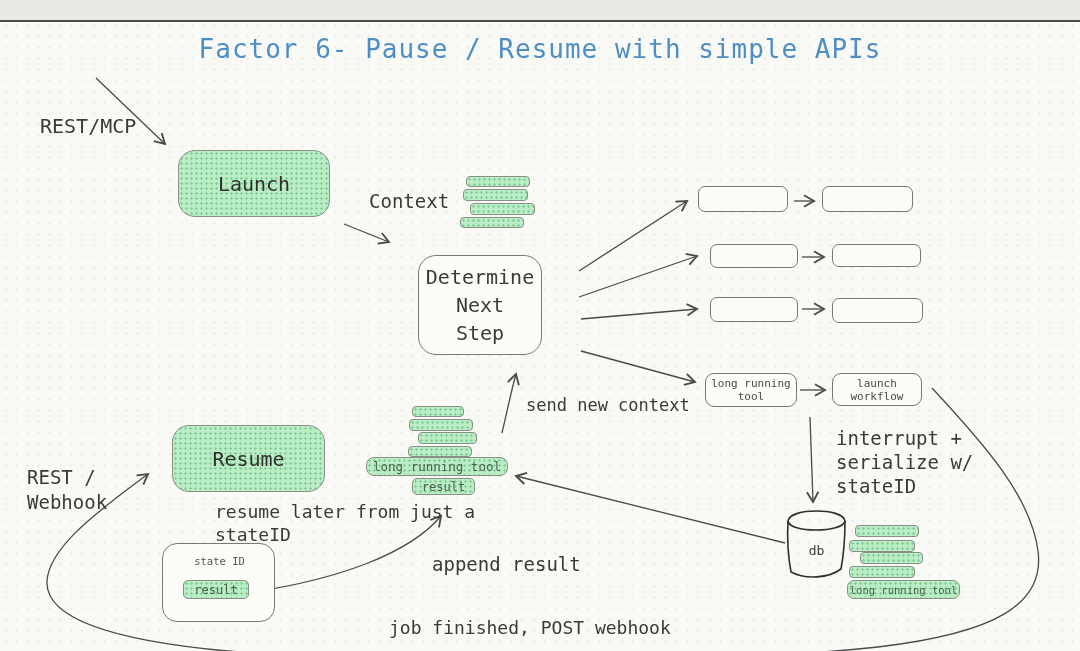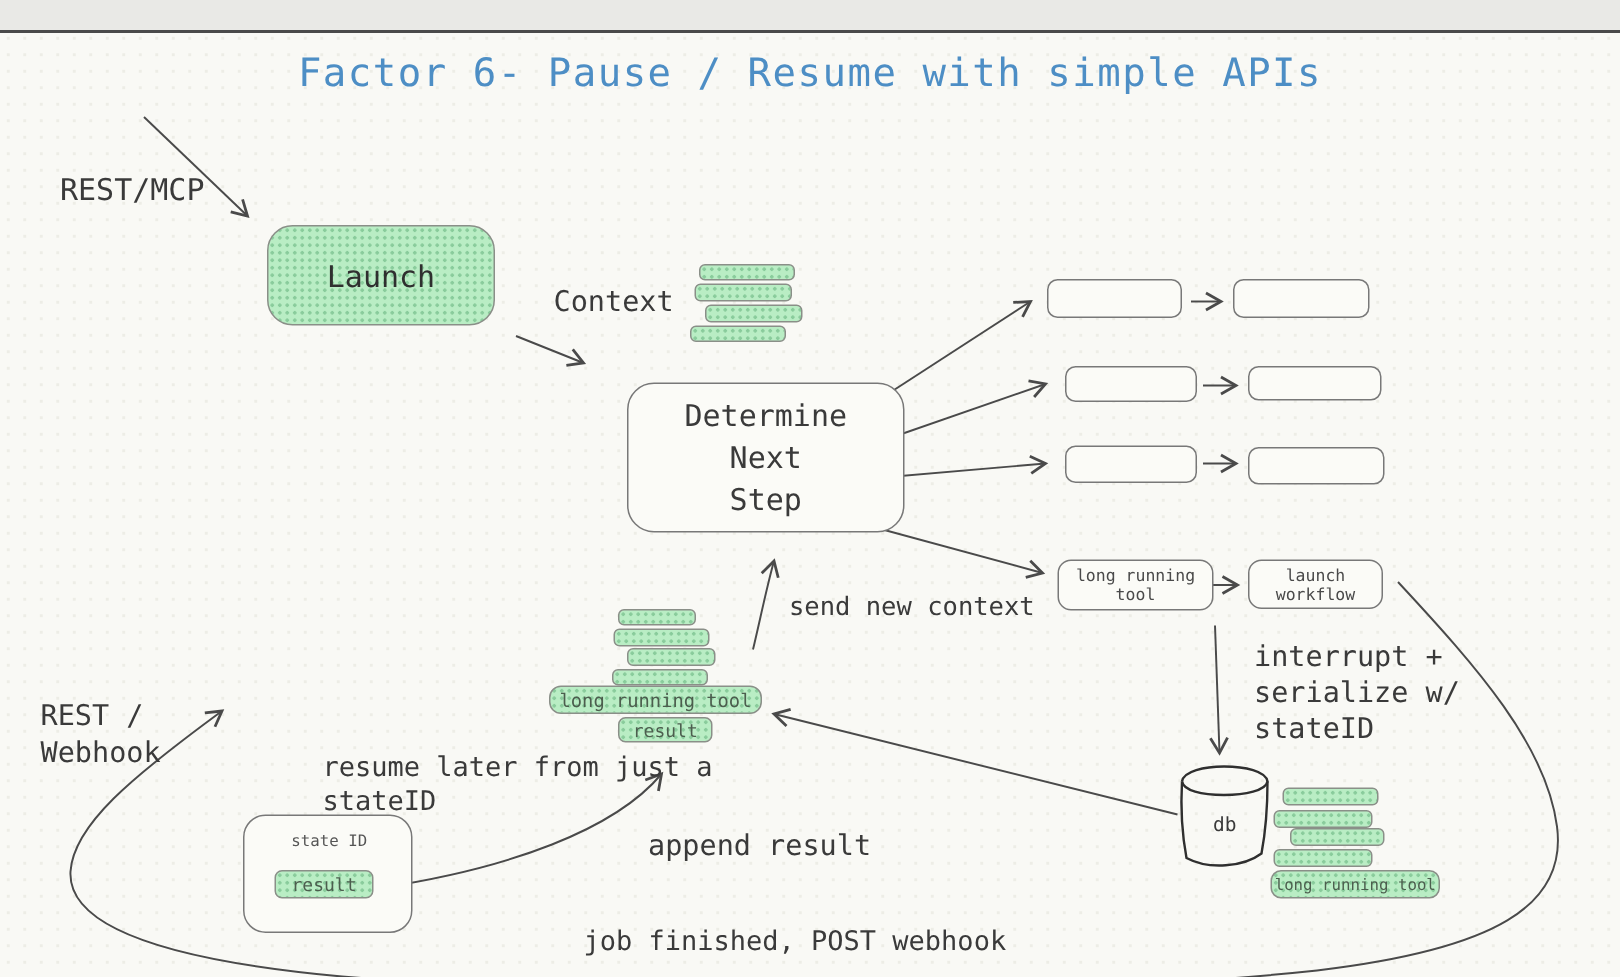--- a/index.html
+++ b/index.html
@@ -89,34 +89,34 @@
   <div class="abs green bignode" style="left:178px;top:130px;width:152px;height:67px;">
     <span>Launch</span>
   </div>
 
   <div class="label" style="left:369px;top:170px;font-size:19px;">Context</div>
   <div class="abs green bar" style="left:466px;top:156px;width:64px;height:11px;"></div>
   <div class="abs green bar" style="left:463px;top:169px;width:65px;height:12px;"></div>
   <div class="abs green bar" style="left:470px;top:183px;width:65px;height:12px;"></div>
   <div class="abs green bar" style="left:460px;top:197px;width:64px;height:11px;"></div>
 
-  <div class="abs white determine" style="left:418px;top:235px;width:185px;height:100px;">
+  <div class="abs white determine" style="left:418px;top:235px;width:124px;height:100px;">
     <span>Determine
 Next
 Step</span>
   </div>
 
   <div class="abs white taskbox" style="left:698px;top:166px;width:90px;height:26px;"></div>
   <div class="abs white taskbox" style="left:822px;top:166px;width:91px;height:26px;"></div>
   <div class="abs white taskbox" style="left:710px;top:224px;width:88px;height:24px;"></div>
   <div class="abs white taskbox" style="left:832px;top:224px;width:89px;height:23px;"></div>
   <div class="abs white taskbox" style="left:710px;top:277px;width:88px;height:25px;"></div>
   <div class="abs white taskbox" style="left:832px;top:278px;width:91px;height:25px;"></div>
 
-  <div class="abs white smallnode" style="left:705px;top:353px;width:104px;height:34px;">
+  <div class="abs white smallnode" style="left:705px;top:353px;width:92px;height:34px;">
     <span>long running
 tool</span>
   </div>
   <div class="abs white smallnode" style="left:832px;top:353px;width:90px;height:33px;">
     <span>launch
 workflow</span>
   </div>
 
   <div class="label" style="left:526px;top:375px;font-size:17px;">send new context</div>
   <div class="label" style="left:836px;top:406px;font-size:19px;line-height:24px;">interrupt +
@@ -127,20 +127,23 @@
   <div class="abs green bar" style="left:409px;top:399px;width:64px;height:12px;"></div>
   <div class="abs green bar" style="left:418px;top:412px;width:59px;height:12px;"></div>
   <div class="abs green bar" style="left:408px;top:426px;width:64px;height:11px;"></div>
   <div class="abs green bartext" style="left:366px;top:437px;width:142px;height:19px;border-radius:8px;font-size:12.5px;">
     <span>long running tool</span>
   </div>
   <div class="abs green bartext" style="left:412px;top:458px;width:63px;height:17px;border-radius:5px;font-size:12px;">
     <span>result</span>
   </div>
 
+  <div class="abs green bignode" style="left:172px;top:405px;width:153px;height:67px;">
+    <span>Resume</span>
+  </div>
 
   <div class="label" style="left:215px;top:480px;font-size:18px;line-height:23px;">resume later from just a
 stateID</div>
 
   <div class="abs white" style="left:162px;top:523px;width:113px;height:79px;border-radius:15px;">
     <div class="abs" style="left:0;top:11px;width:113px;text-align:center;font-size:10.5px;color:#555;">state ID</div>
     <div class="abs green bartext" style="left:20px;top:36px;width:66px;height:19px;border-radius:5px;font-size:12px;">
       <span>result</span>
     </div>
   </div>

